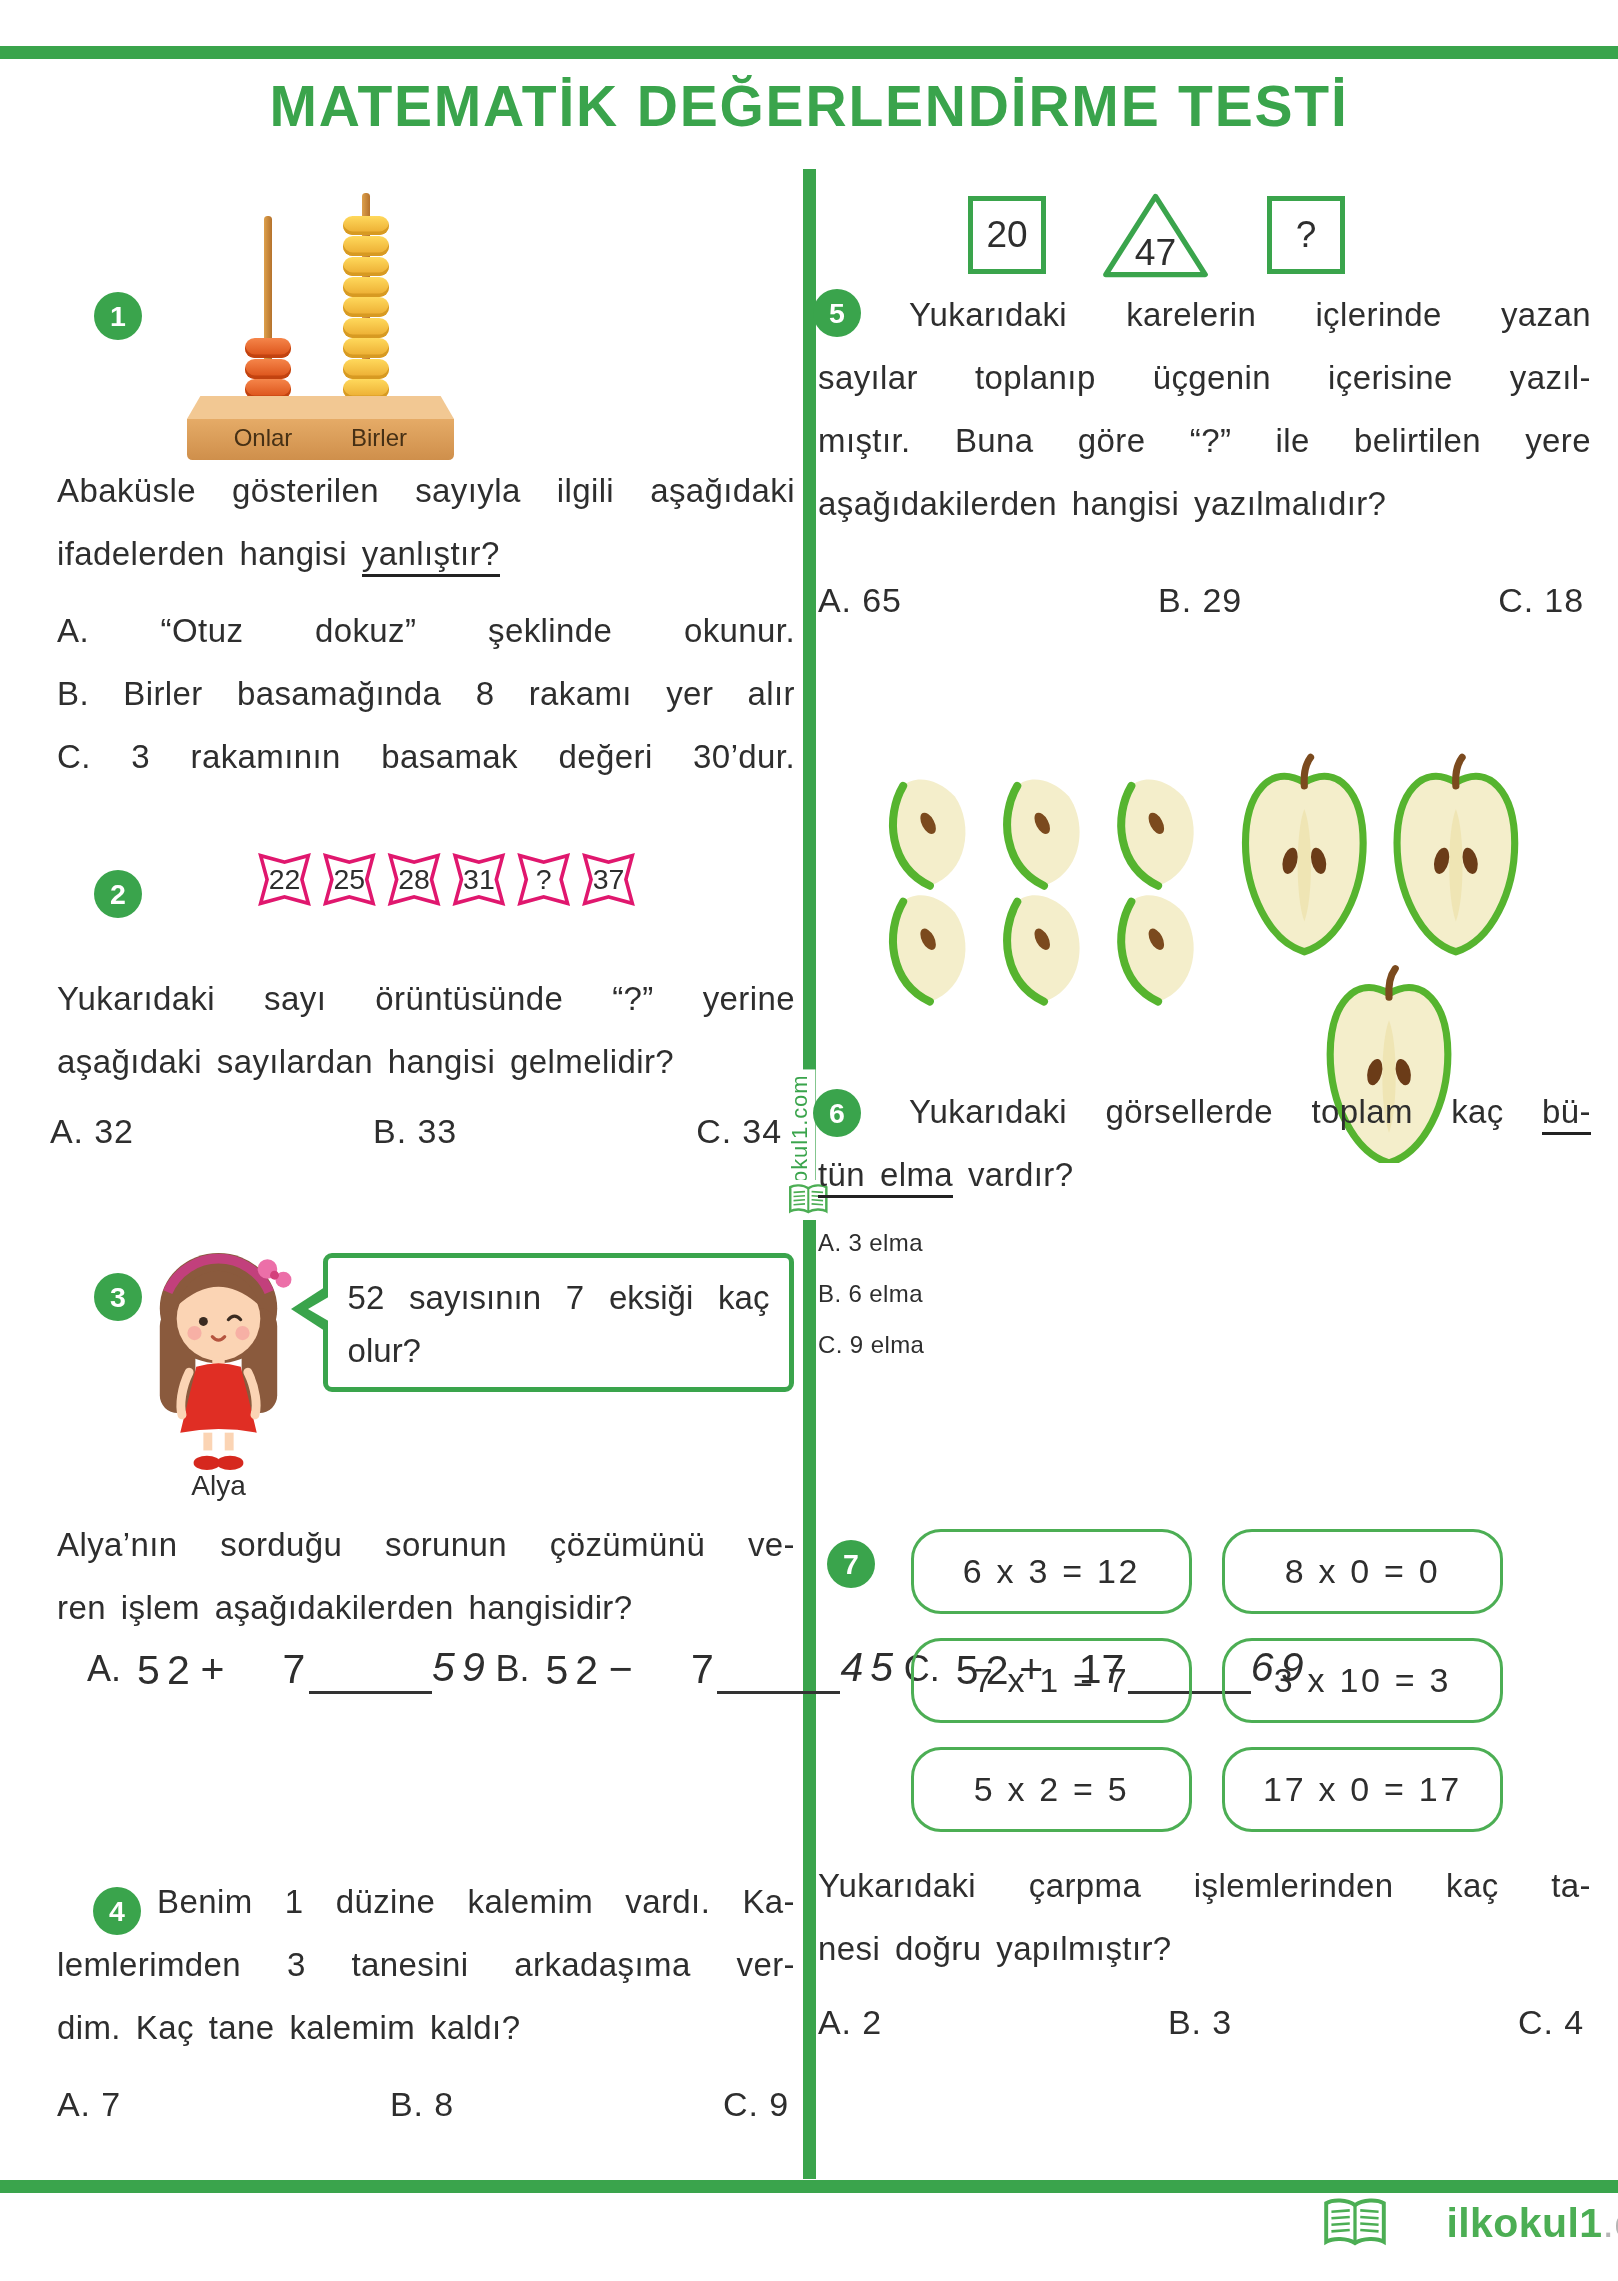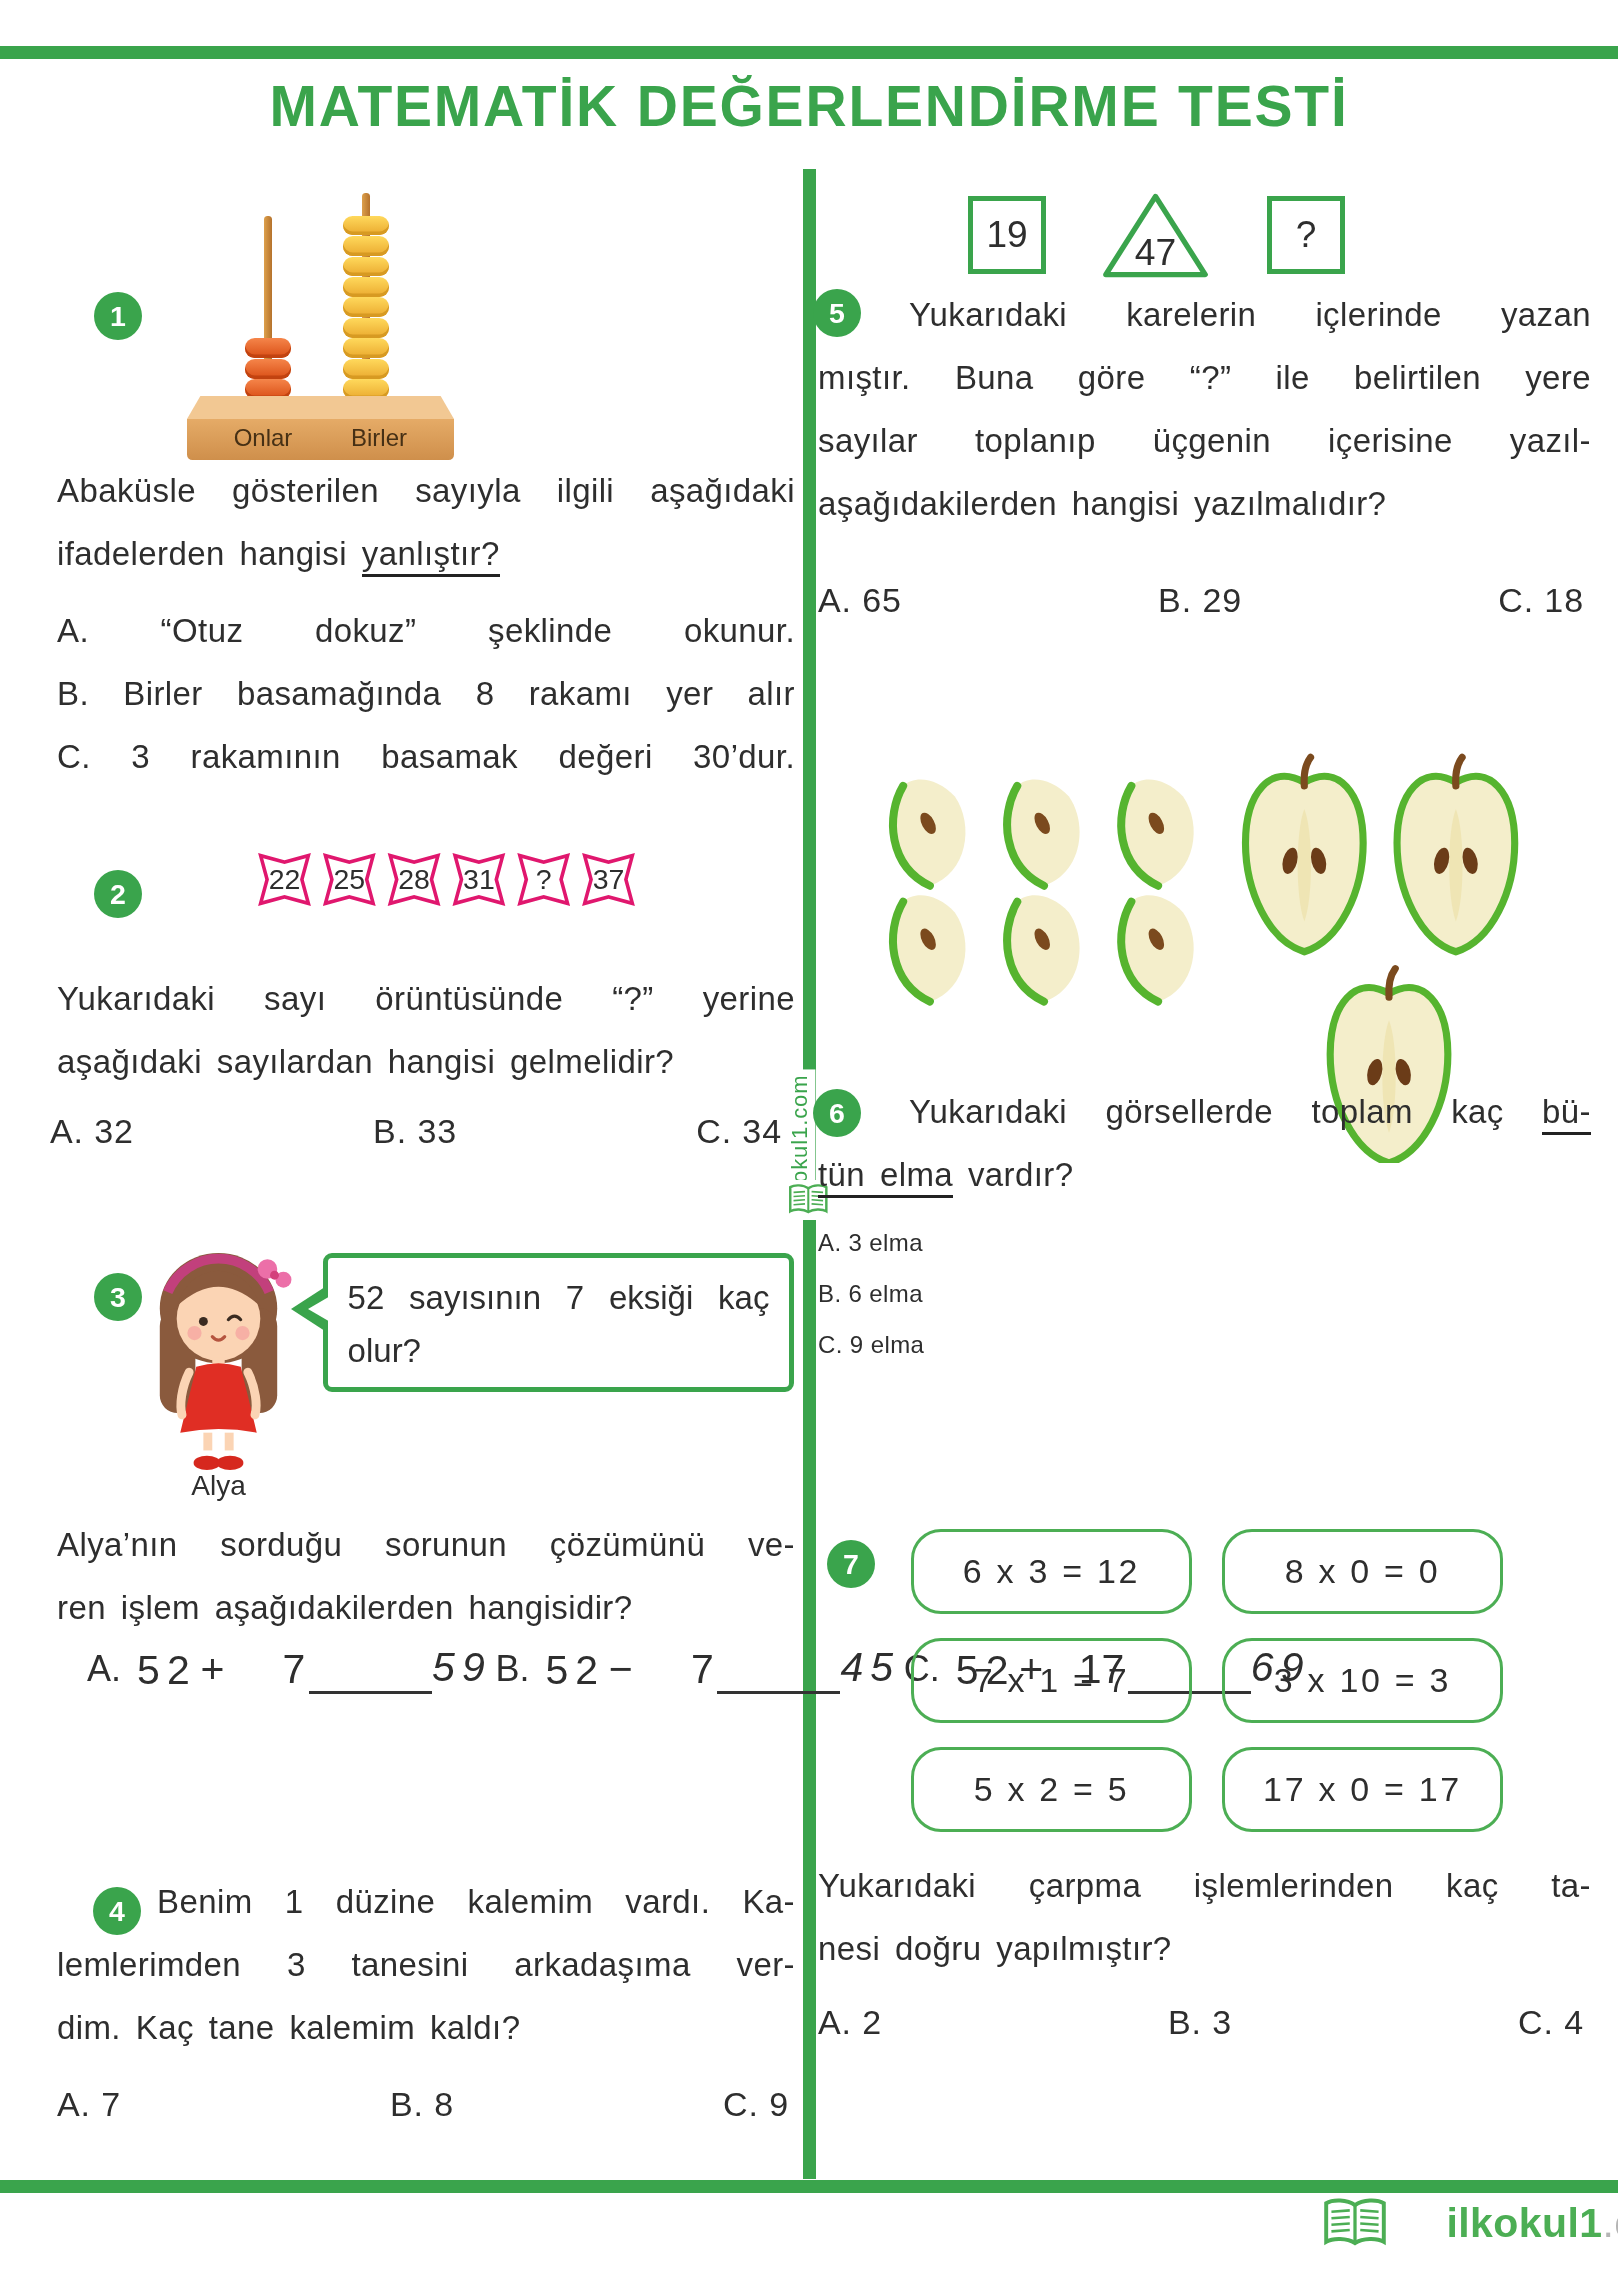--- a/index.html
+++ b/index.html
@@ -258,32 +258,32 @@
     <div class="jline" style="padding-left:100px">Benim 1 düzine kalemim vardı. Ka-</div>
     <div class="jline">lemlerimden 3 tanesini arkadaşıma ver-</div>
     <div>dim. Kaç tane kalemim kaldı?</div>
   </div>
   <div class="optrow" style="left:57px; top:2085px; width:732px">
     <span>A. 7</span>
     <span>B. 8</span>
     <span>C. 9</span>
   </div>
 
-  <div class="sq" style="left:968px; top:196px">19</div>
+  <div class="sq" style="left:968px; top:196px">20</div>
   <svg class="tri" style="left:1101px; top:192px" width="109" height="87" viewBox="0 0 122 98">
     <polygon points="61,5 117,93 5,93" fill="#fff" stroke="#3aa44c" stroke-width="6" stroke-linejoin="round"></polygon>
     <text x="61" y="82" text-anchor="middle" font-size="42" fill="#2e2e2e" font-family="Liberation Sans, sans-serif">47</text>
   </svg>
   <div class="sq" style="left:1267px; top:196px">?</div>
 
   <div class="qnum" style="left:813px; top:289px">5</div>
   <div class="txt" style="left:818px; top:283px; width:773px">
     <div class="jline" style="padding-left:91px">Yukarıdaki karelerin içlerinde yazan</div>
+    <div class="jline">sayılar toplanıp üçgenin içerisine yazıl-</div>
     <div class="jline">mıştır. Buna göre “?” ile belirtilen yere</div>
-    <div class="jline">sayılar toplanıp üçgenin içerisine yazıl-</div>
     <div>aşağıdakilerden hangisi yazılmalıdır?</div>
   </div>
   <div class="optrow" style="left:818px; top:581px; width:766px">
     <span>A. 65</span>
     <span>B. 29</span>
     <span>C. 18</span>
   </div>
 
   <svg style="position:absolute; left:838px; top:744px" width="749" height="419" viewBox="0 0 840 470">
     <defs>

